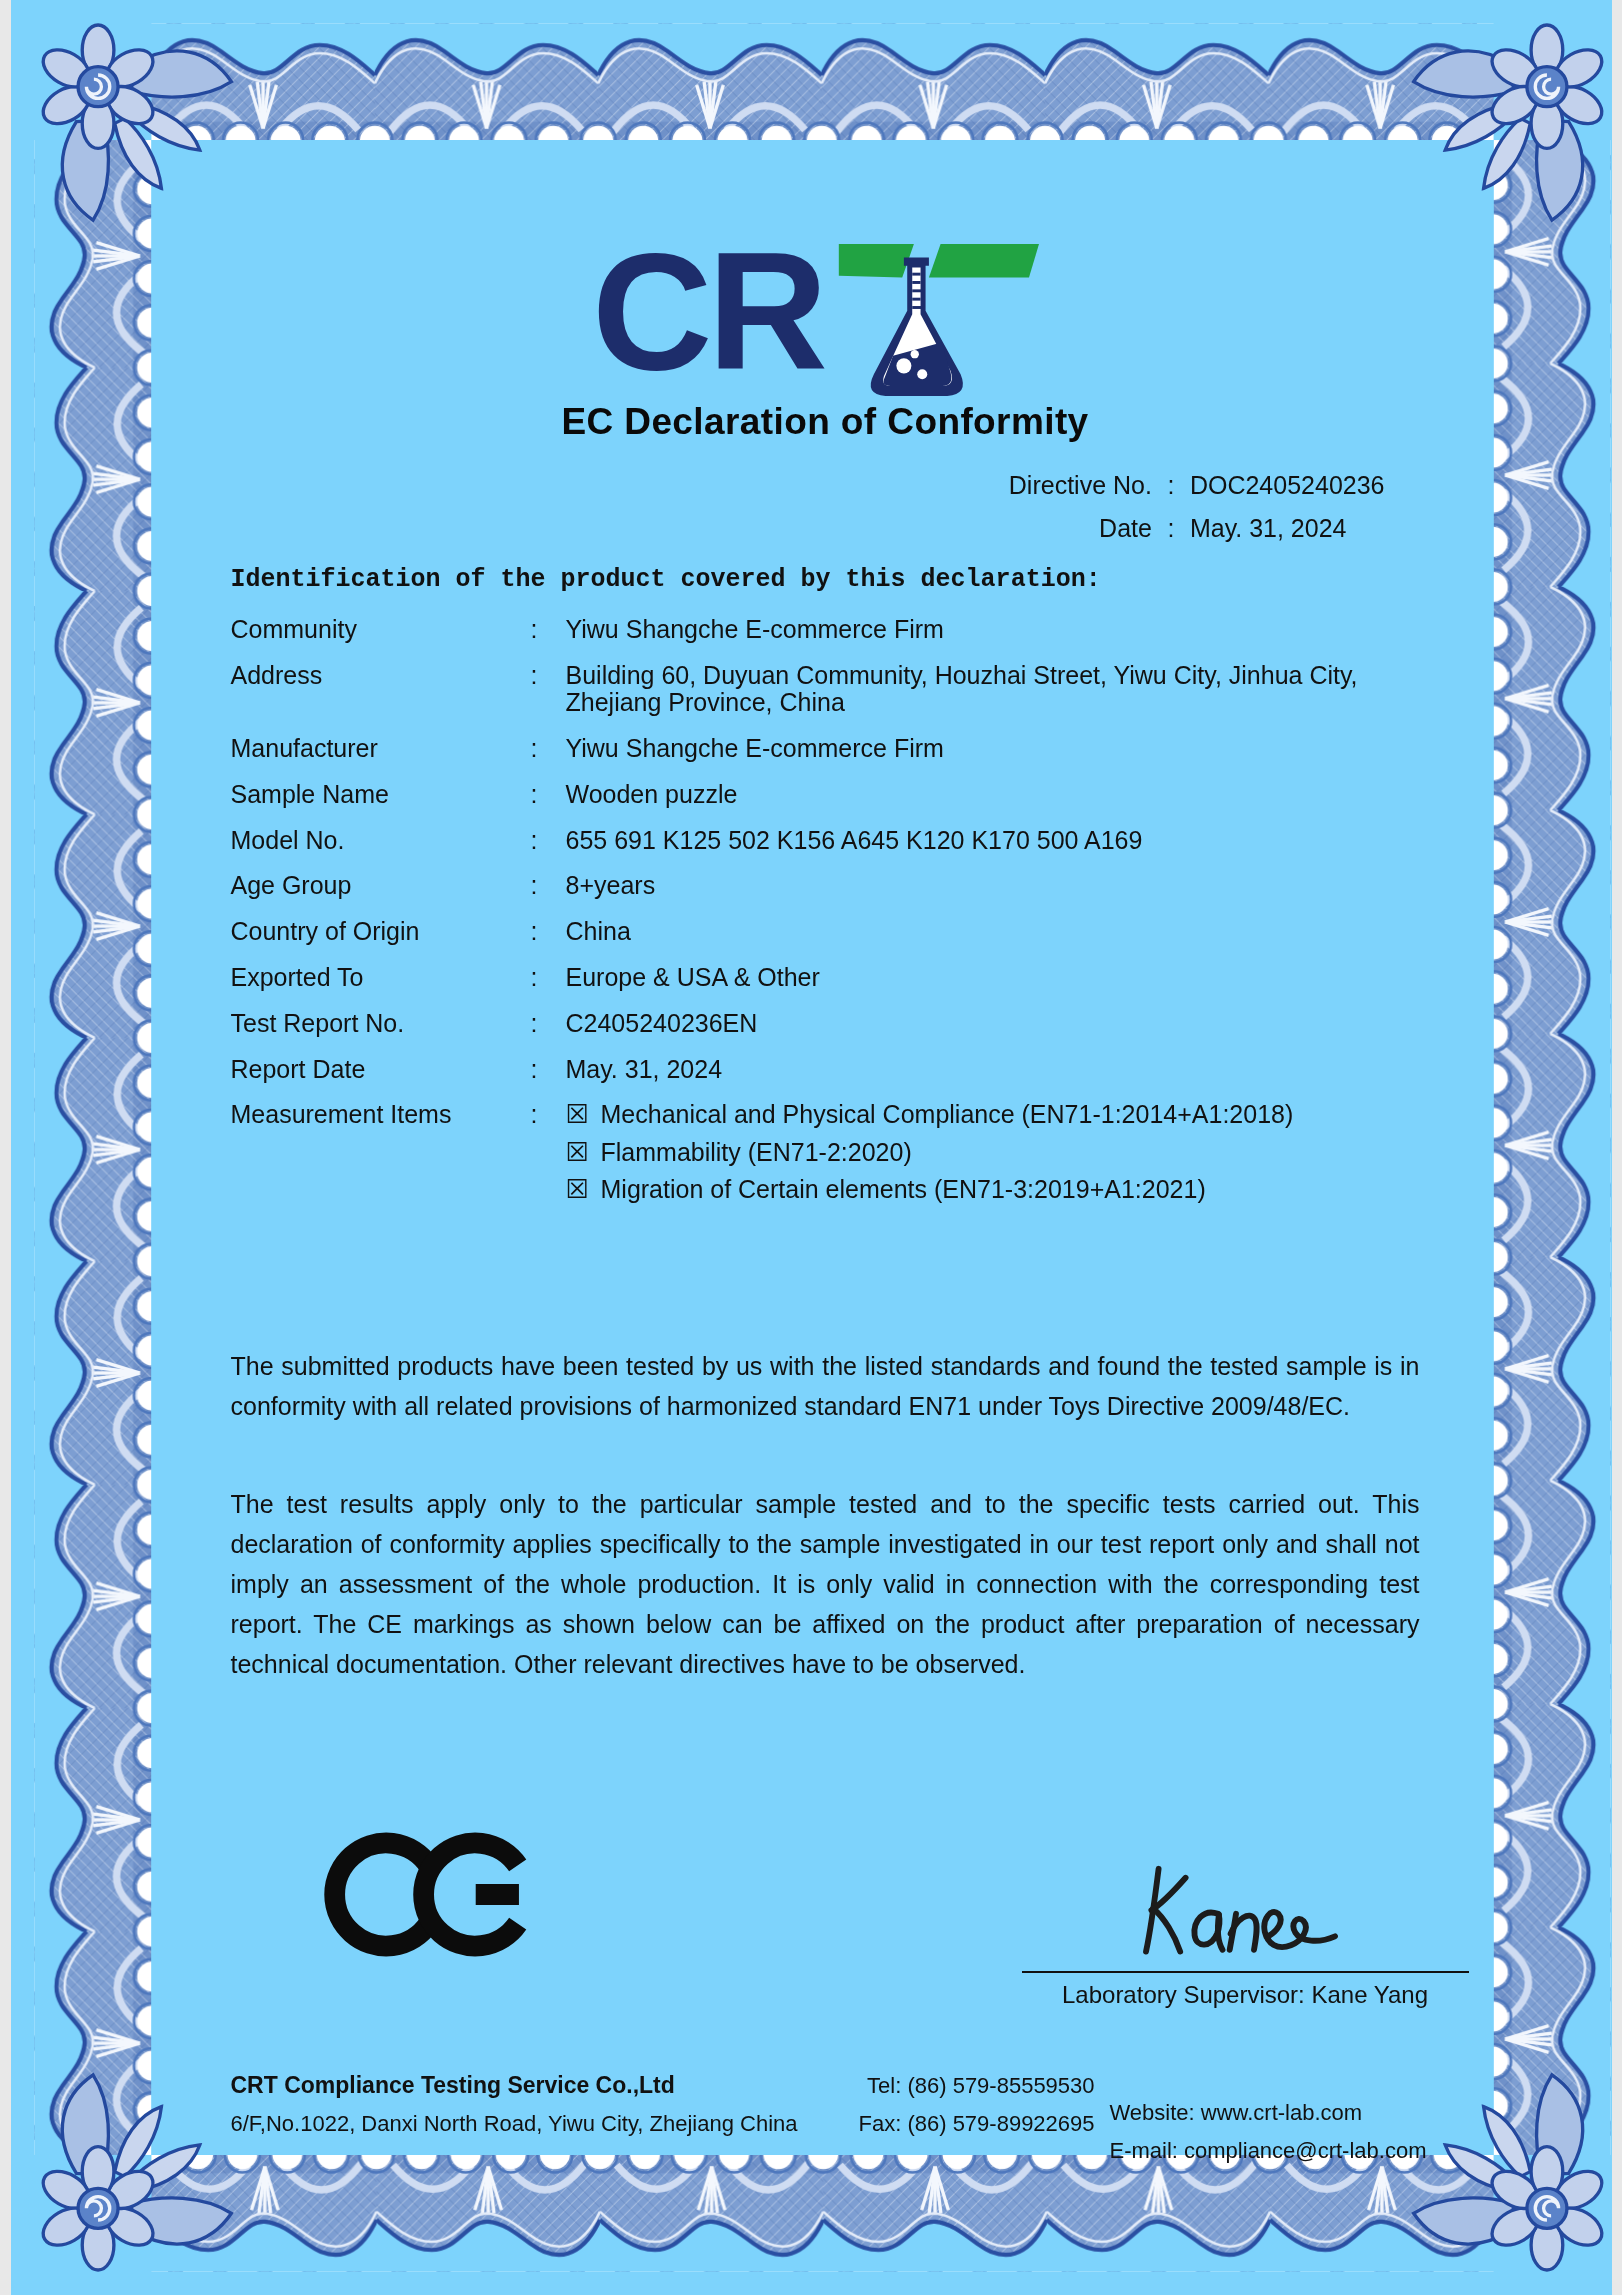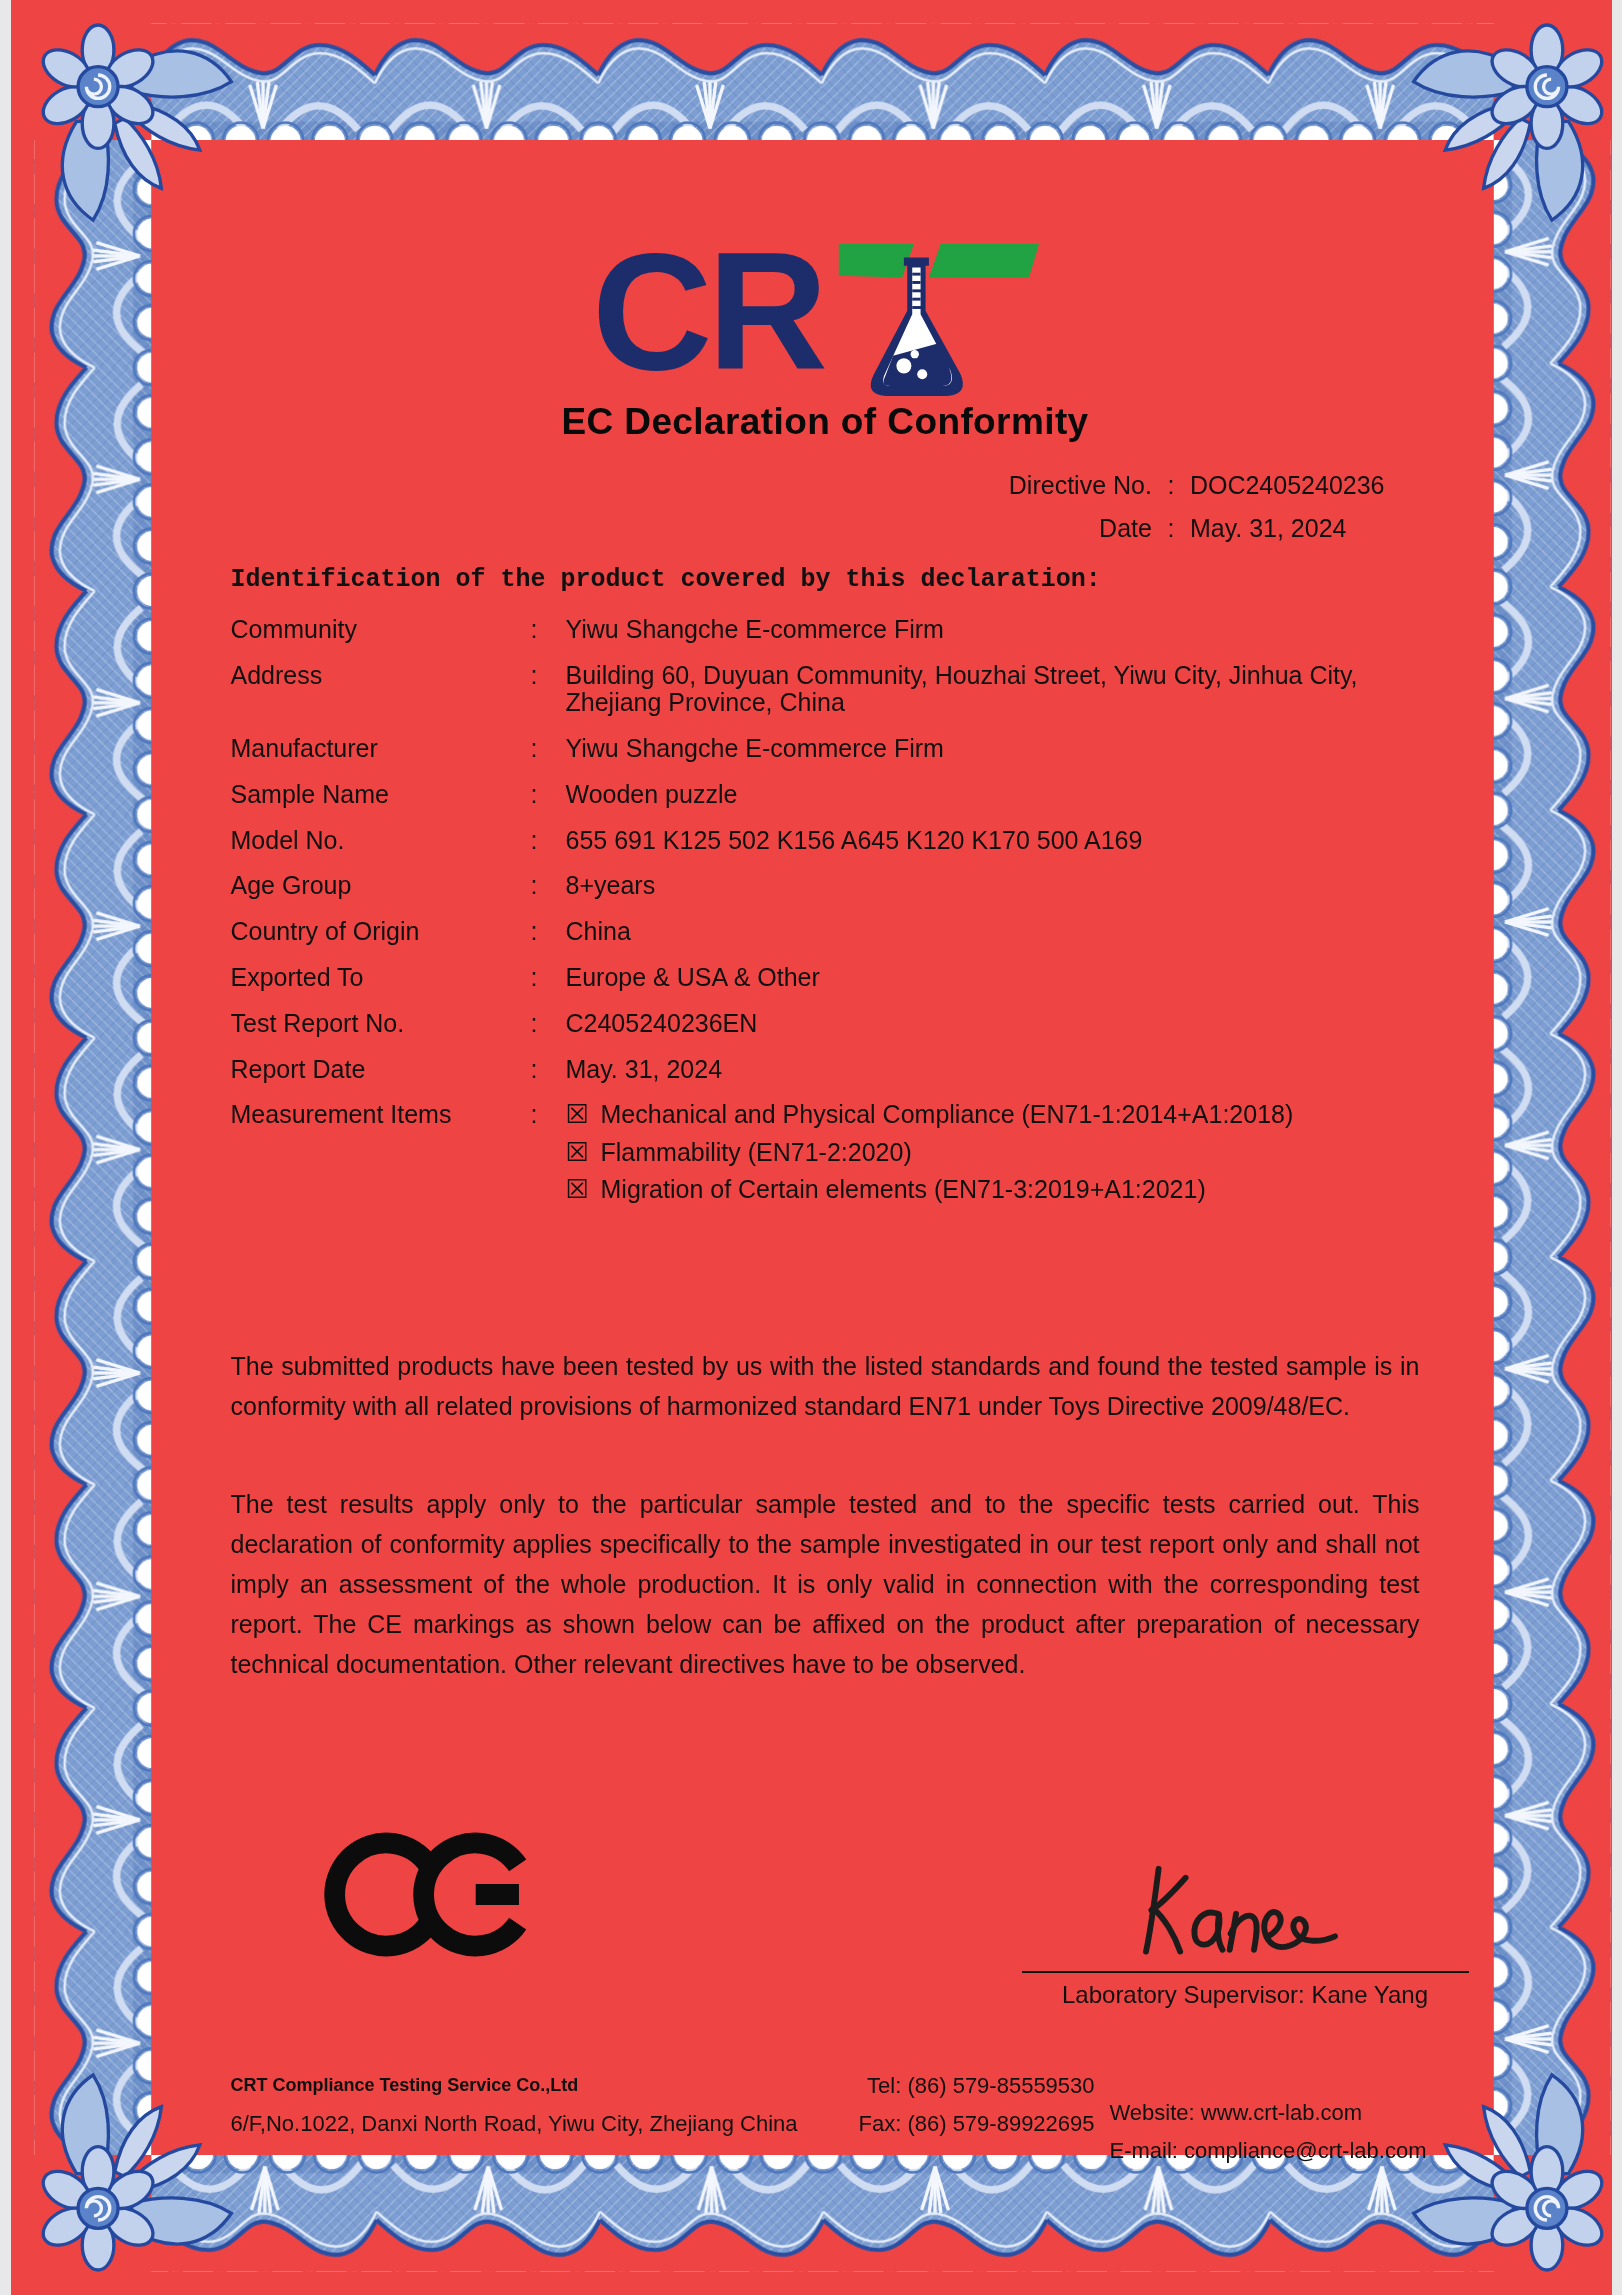--- a/index.html
+++ b/index.html
@@ -1,18 +1,18 @@
 <!DOCTYPE html>
 <html style="font-size:13.3px"><head>
 <meta charset="utf-8">
 <style>
   html,body { margin:0; padding:0; background:#e8e8e8; }
   .page {
     position:relative; width:1601px; height:2295px; margin:0 auto;
-    background:#ef4444; overflow:hidden;
+    background:#7dd3fc; overflow:hidden;
     font-family:"Liberation Sans", sans-serif; color:#111;
   }
   .border-svg { position:absolute; left:0; top:0; width:1623px; height:2295px; }
 
   .content { position:absolute; left:220px; top:142px; width:1189px; }
 
   .logo-wrap { margin:87px auto 0 auto; width:467px; }
   .logo-wrap svg { display:block; }
 
   .doc-title {
@@ -43,21 +43,21 @@
 
   .ce-wrap { position:absolute; left:310px; top:1828px; }
   .sig-block { position:absolute; left:1011px; top:1858px; width:447px; }
   .sig-img { display:block; margin:0 auto; }
   .sig-line { border-top:2.5px solid #111; margin-top:5px; }
   .sig-label { text-align:center; font-size:24px; margin-top:7.5px; }
 
   .footer-col { position:absolute; top:2073px; font-size:22px; line-height:25px; }
   .footer-col .fr2 { margin-top:12.5px; }
   .f1 { left:220px; }
-  .f1 .company { font-weight:bold; font-size:18px; }
+  .f1 .company { font-weight:bold; font-size:23px; }
   .f2 { left:848px;text-align:right; }
   .f3 { left:1099px;margin-top:27px; }
 </style>
 </head>
 <body>
 
 <div class="page">
 
   <svg class="border-svg" viewBox="0 0 1946 2753" aria-hidden="true">
     <defs>

